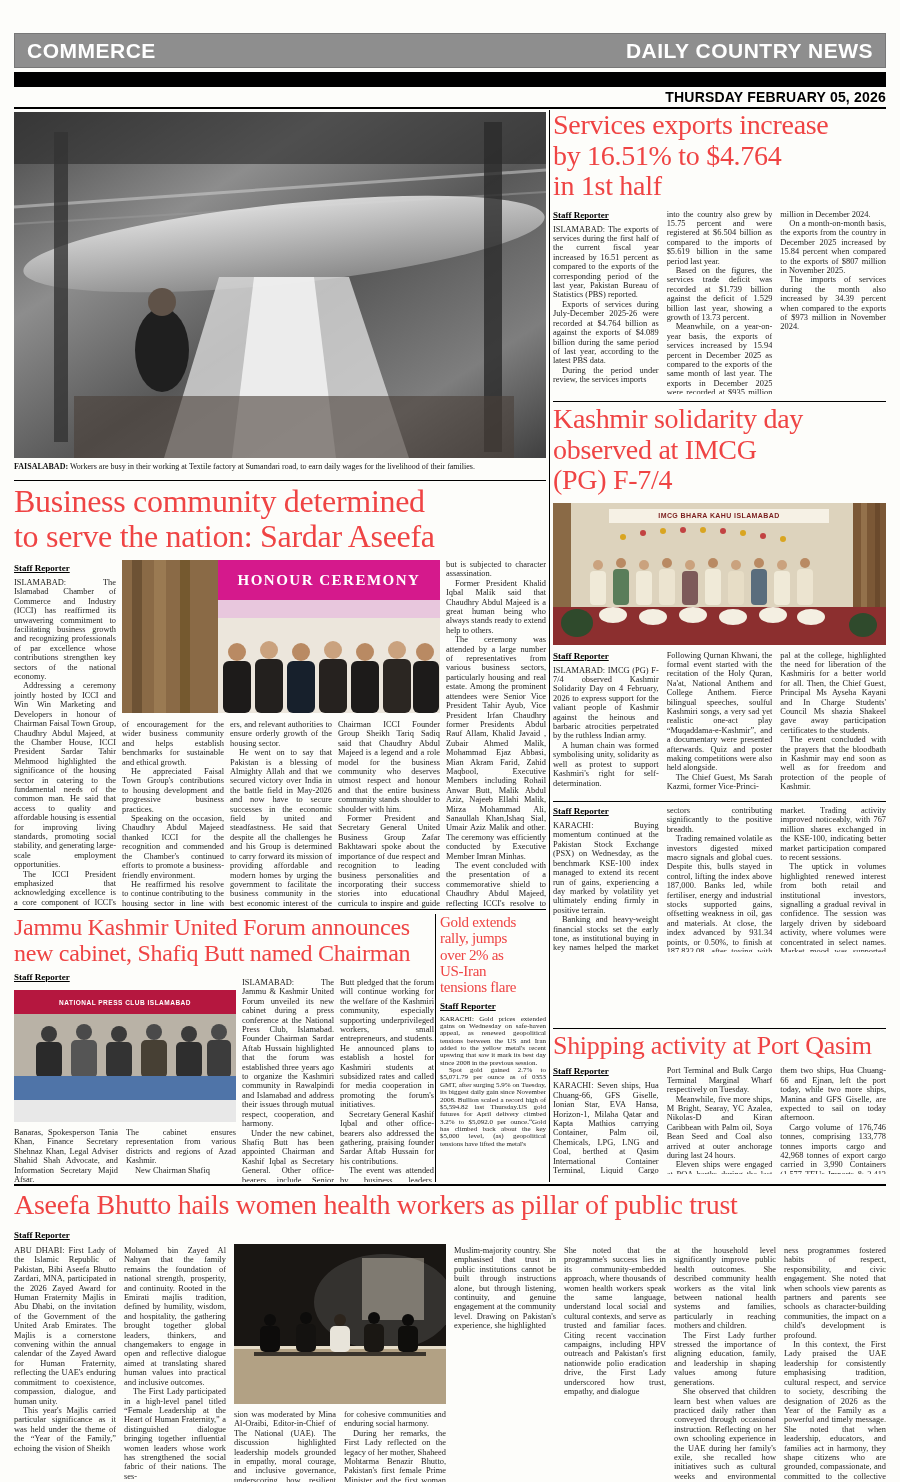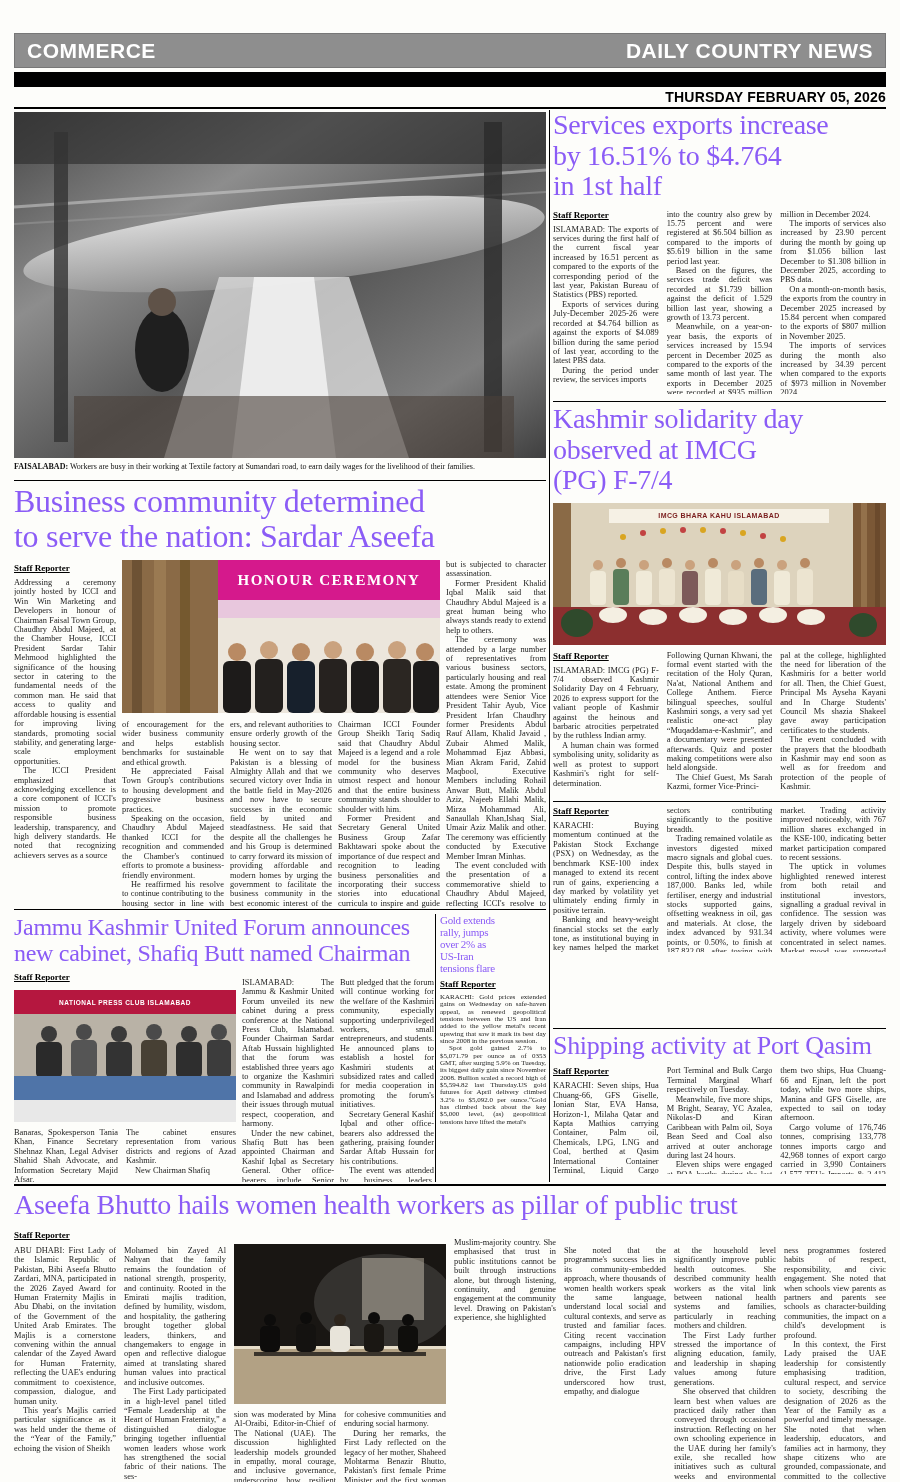--- a/index.html
+++ b/index.html
@@ -1,20 +1,20 @@
 <!DOCTYPE html>
 <html><head>
 <meta charset="utf-8">
 <style>
   *{box-sizing:border-box;margin:0;padding:0}
   html{background:#e9e9e9}
   body{width:900px;height:1482px;position:relative;background:#fdfdfa;font-family:"Liberation Serif",serif;color:#161616;overflow:hidden}
   .abs{position:absolute}
   .rule{position:absolute;background:#000}
-  .hl{font-family:"Liberation Serif",serif;font-weight:400;line-height:1.09;letter-spacing:-0.3px;color:#8b5cf6;white-space:pre-line}
+  .hl{font-family:"Liberation Serif",serif;font-weight:400;line-height:1.09;letter-spacing:-0.3px;color:#ef4444;white-space:pre-line}
   .byline{font-weight:700;text-decoration:underline;font-size:9px;margin-bottom:5px;color:#000}
   .body-col{font-size:8.4px;line-height:1.12;text-align:justify;overflow:hidden;color:#1c1c1c}
   .body-col p,.body p{text-indent:9px;margin:0}
   .body-col > .body{overflow:hidden}
   .body-col p:first-child,.body p:first-child{text-indent:0}
   .cols{display:flex;gap:8px;overflow:hidden}
   .cols > .body-col{flex:1}
   .photo{position:absolute;overflow:hidden;background:#a21caf}
   .photo svg{display:block}
   
@@ -117,20 +117,21 @@
         <circle cx="275" cy="90" r="9" fill="#caa27e"></circle>
           <rect x="261" y="99" width="28" height="54" rx="6" fill="#2b2622"></rect>
         <circle cx="303" cy="92" r="9" fill="#b98a63"></circle>
           <rect x="291" y="101" width="26" height="52" rx="6" fill="#1d1b1a"></rect>
       </g>
       <rect x="96" y="40" width="222" height="18" fill="#e8c7dd"></rect>
     </svg>
     <div class="honour-banner">HONOUR CEREMONY</div>
   </div>
   <div class="body-col abs" style="left:0;top:94px;width:102px;height:330px">
+      <p>ISLAMABAD: The Islamabad Chamber of Commerce and Industry (ICCI) has reaffirmed its unwavering commitment to facilitating business growth and recognizing professionals of par excellence whose contributions strengthen key sectors of the national economy.</p>
       <p>Addressing a ceremony jointly hosted by ICCI and Win Win Marketing and Developers in honour of Chairman Faisal Town Group, Chaudhry Abdul Majeed, at the Chamber House, ICCI President Sardar Tahir Mehmood highlighted the significance of the housing sector in catering to the fundamental needs of the common man. He said that access to quality and affordable housing is essential for improving living standards, promoting social stability, and generating large-scale employment opportunities.</p>
       <p>The ICCI President emphasized that acknowledging excellence is a core component of ICCI's mission to promote responsible business leadership, transparency, and high delivery standards. He noted that recognizing achievers serves as a source</p>
     </div>
   <div class="body-col abs" style="left:108px;top:236px;width:102px;height:188px">
       <p>of encouragement for the wider business community and helps establish benchmarks for sustainable and ethical growth.</p>
       <p>He appreciated Faisal Town Group's contributions to housing development and progressive business practices.</p>
       <p>Speaking on the occasion, Chaudhry Abdul Majeed thanked ICCI for the recognition and commended the Chamber's continued efforts to promote a business-friendly environment.</p>
       <p>He reaffirmed his resolve to continue contributing to the housing sector in line with public needs and stressed the importance of sustained engagement between the Chamber, develop-</p>
     </div>
   <div class="body-col abs" style="left:216px;top:236px;width:102px;height:188px">
@@ -189,21 +190,21 @@
     </div>
   <div class="body-col abs" style="left:326px;top:64px;width:94px;height:204px">
       <p>Butt pledged that the forum will continue working for the welfare of the Kashmiri community, especially supporting underprivileged workers, small entrepreneurs, and students. He announced plans to establish a hostel for Kashmiri students at subsidized rates and called for media cooperation in promoting the forum's initiatives.</p>
       <p>Secretary General Kashif Iqbal and other office-bearers also addressed the gathering, praising founder Sardar Aftab Hussain for his contributions.</p>
       <p>The event was attended by business leaders, political and social figures, lawyers, and journalists.</p>
     </div>
 </section>
 <div class="rule" style="left:435px;top:914px;width:1px;height:268px"></div>
 
 <section id="gold">
-  <h1 class="hl" style="font-size:11px">Gold extends
+  <h1 class="hl" style="font-size:15px">Gold extends
 rally, jumps
 over 2% as
 US-Iran
 tensions flare</h1>
   <div class="byline" style="margin-top:5px">Staff Reporter</div>
   <div class="body-col" style="height:148px">
       <p>KARACHI: Gold prices extended gains on Wednesday on safe-haven appeal, as renewed geopolitical tensions between the US and Iran added to the yellow metal's recent upswing that saw it mark its best day since 2008 in the previous session.</p>
       <p>Spot gold gained 2.7% to $5,071.79 per ounce as of 0353 GMT, after surging 5.9% on Tuesday, its biggest daily gain since November 2008. Bullion scaled a record high of $5,594.82 last Thursday.US gold futures for April delivery climbed 3.2% to $5,092.0 per ounce.“Gold has climbed back about the key $5,000 level, (as) geopolitical tensions have lifted the metal's</p>
     </div>
 </section>
@@ -221,21 +222,20 @@
           <p>During the period under review, the services imports</p>
         </div>
     </div>
     <div class="body-col">
         <p>into the country also grew by 15.75 percent and were registered at $6.504 billion as compared to the imports of $5.619 billion in the same period last year.</p>
         <p>Based on the figures, the services trade deficit was recorded at $1.739 billion against the deficit of 1.529 billion last year, showing a growth of 13.73 percent.</p>
         <p>Meanwhile, on a year-on-year basis, the exports of services increased by 15.94 percent in December 2025 as compared to the exports of the same month of last year. The exports in December 2025 were recorded at $935 million compared to $806</p>
       </div>
     <div class="body-col">
         <p>million in December 2024.</p>
-        <p>The imports of services also increased by 23.90 percent during the month by going up from $1.056 billion last December to $1.308 billion in December 2025, according to PBS data.</p>
         <p>On a month-on-month basis, the exports from the country in December 2025 increased by 15.84 percent when compared to the exports of $807 million in November 2025.</p>
         <p>The imports of services during the month also increased by 34.39 percent when compared to the exports of $973 million in November 2024.</p>
       </div>
   </div>
 </section>
 <div class="rule" style="left:553px;top:401px;width:333px;height:1px"></div>
 
 <section id="kashmir">
   <h1 class="hl" style="font-size:28px;margin-bottom:7px">Kashmir solidarity day
 observed at IMCG
@@ -393,21 +393,21 @@
       <p>Mohamed bin Zayed Al Nahyan that the family remains the foundation of national strength, prosperity, and continuity. Rooted in the Emirati majlis tradition, defined by humility, wisdom, and hospitality, the gathering brought together global leaders, thinkers, and changemakers to engage in open and reflective dialogue aimed at translating shared human values into practical and inclusive outcomes.</p>
       <p>The First Lady participated in a high-level panel titled “Female Leadership at the Heart of Human Fraternity,” a distinguished dialogue bringing together influential women leaders whose work has strengthened the social fabric of their nations. The ses-</p>
     </div>
   <div class="body-col abs" style="left:220px;top:220px;width:102px;height:72px">
       <p>sion was moderated by Mina Al-Oraibi, Editor-in-Chief of The National (UAE). The discussion highlighted leadership models grounded in empathy, moral courage, and inclusive governance, underscoring how resilient families often form the starting point</p>
     </div>
   <div class="body-col abs" style="left:330px;top:220px;width:102px;height:72px">
       <p>for cohesive communities and enduring social harmony.</p>
       <p>During her remarks, the First Lady reflected on the legacy of her mother, Shaheed Mohtarma Benazir Bhutto, Pakistan's first female Prime Minister and the first woman to lead a</p>
     </div>
-  <div class="body-col abs" style="left:440px;top:48px;width:102px;height:236px">
+  <div class="body-col abs" style="left:440px;top:56px;width:102px;height:236px">
       <p>Muslim-majority country. She emphasised that trust in public institutions cannot be built through instructions alone, but through listening, continuity, and genuine engagement at the community level. Drawing on Pakistan's experience, she highlighted</p>
     </div>
   <div class="body-col abs" style="left:550px;top:56px;width:102px;height:236px">
       <p>She noted that the programme's success lies in its community-embedded approach, where thousands of women health workers speak the same language, understand local social and cultural contexts, and serve as trusted and familiar faces. Citing recent vaccination campaigns, including HPV outreach and Pakistan's first nationwide polio eradication drive, the First Lady underscored how trust, empathy, and dialogue</p>
     </div>
   <div class="body-col abs" style="left:660px;top:56px;width:102px;height:236px">
       <p>at the household level significantly improve public health outcomes. She described community health workers as the vital link between national health systems and families, particularly in reaching mothers and children.</p>
       <p>The First Lady further stressed the importance of aligning education, family, and leadership in shaping values among future generations.</p>
       <p>She observed that children learn best when values are practiced daily rather than conveyed through occasional instruction. Reflecting on her own schooling experience in the UAE during her family's exile, she recalled how initiatives such as cultural weeks and environmental aware-</p>
     </div>

